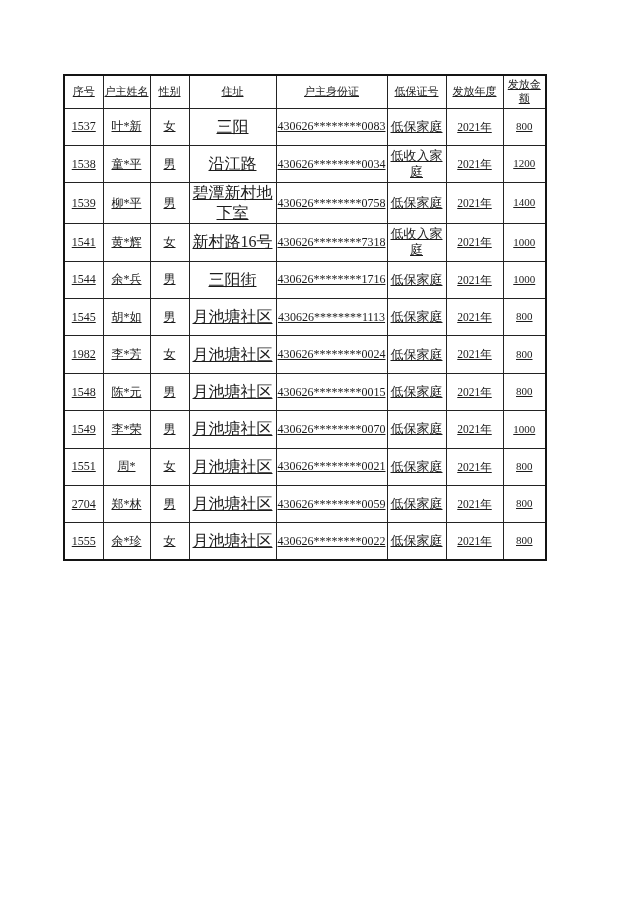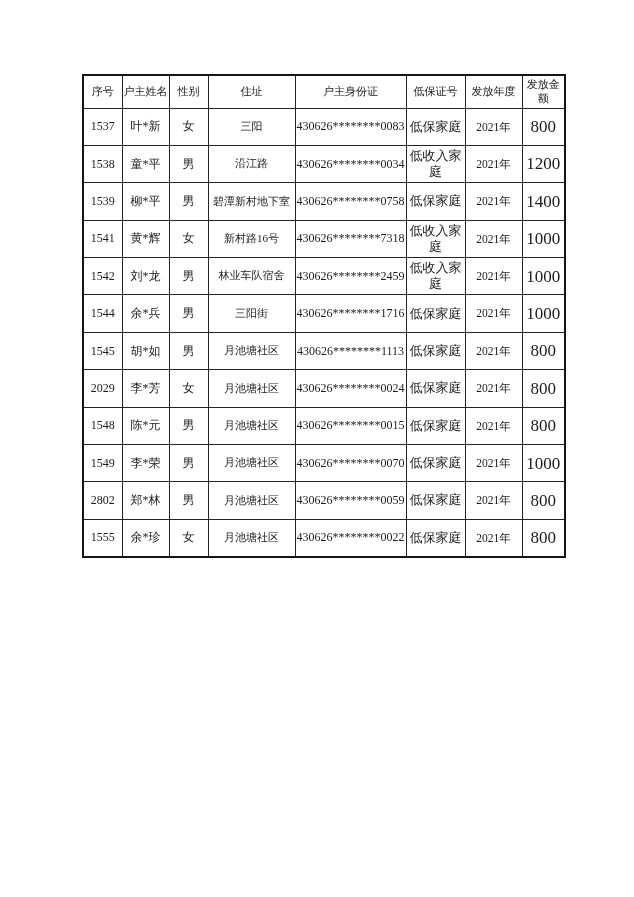--- a/index.html
+++ b/index.html
@@ -4,21 +4,21 @@
 <style>
   html,body{margin:0;padding:0;}
   body{
     position:relative;
     width:634px;height:897px;
     background:#ffffff;
     font-family:"Liberation Serif","DejaVu Serif",serif;
     color:#1c1c1c;
     overflow:hidden;
   }
-  .sheet{position:absolute;left:82px;top:74px;}
+  .sheet{position:absolute;left:63px;top:74px;text-decoration:underline;}
   table.benefits{
     border-collapse:collapse;
     table-layout:fixed;
     width:482px;
     border:2px solid #141414;
   }
   table.benefits th,
   table.benefits td{
     border:1px solid #232323;
     text-align:center;
@@ -27,23 +27,23 @@
     font-weight:normal;
     overflow:hidden;
     line-height:1.25;
   }
   table.benefits thead tr{height:33px;}
   table.benefits tbody tr{height:37.4px;}
   th{font-size:11px;color:#1c1c1c;}
   td{font-size:12px;}
   td.col-id{font-size:12px;margin-top:20px;}
   td.col-cert{font-size:13px;}
-  td.col-address{font-size:11px;}
+  td.col-address{font-size:16px;}
   td.col-year{font-size:11.5px;margin-left:44px;}
-  td.col-amount{font-size:17px;}
+  td.col-amount{font-size:11px;}
 </style>
 </head>
 <body>
 
 <div class="sheet">
   <table class="benefits">
     <colgroup>
         <col style="width: 39px;">
         <col style="width: 47px;">
         <col style="width: 39px;">
@@ -100,51 +100,41 @@
           <td class="col-seq">1541</td>
           <td class="col-name">黄*辉</td>
           <td class="col-gender">女</td>
           <td class="col-address">新村路16号</td>
           <td class="col-id">430626********7318</td>
           <td class="col-cert">低收入家庭</td>
           <td class="col-year">2021年</td>
           <td class="col-amount">1000</td>
         </tr>
         <tr>
-          <td class="col-seq">1542</td>
-          <td class="col-name">刘*龙</td>
-          <td class="col-gender">男</td>
-          <td class="col-address">林业车队宿舍</td>
-          <td class="col-id">430626********2459</td>
-          <td class="col-cert">低收入家庭</td>
-          <td class="col-year">2021年</td>
-          <td class="col-amount">1000</td>
-        </tr>
-        <tr>
           <td class="col-seq">1544</td>
           <td class="col-name">余*兵</td>
           <td class="col-gender">男</td>
           <td class="col-address">三阳街</td>
           <td class="col-id">430626********1716</td>
           <td class="col-cert">低保家庭</td>
           <td class="col-year">2021年</td>
           <td class="col-amount">1000</td>
         </tr>
         <tr>
           <td class="col-seq">1545</td>
           <td class="col-name">胡*如</td>
           <td class="col-gender">男</td>
           <td class="col-address">月池塘社区</td>
           <td class="col-id">430626********1113</td>
           <td class="col-cert">低保家庭</td>
           <td class="col-year">2021年</td>
           <td class="col-amount">800</td>
         </tr>
         <tr>
-          <td class="col-seq">2029</td>
+          <td class="col-seq">1982</td>
           <td class="col-name">李*芳</td>
           <td class="col-gender">女</td>
           <td class="col-address">月池塘社区</td>
           <td class="col-id">430626********0024</td>
           <td class="col-cert">低保家庭</td>
           <td class="col-year">2021年</td>
           <td class="col-amount">800</td>
         </tr>
         <tr>
           <td class="col-seq">1548</td>
@@ -160,21 +150,31 @@
           <td class="col-seq">1549</td>
           <td class="col-name">李*荣</td>
           <td class="col-gender">男</td>
           <td class="col-address">月池塘社区</td>
           <td class="col-id">430626********0070</td>
           <td class="col-cert">低保家庭</td>
           <td class="col-year">2021年</td>
           <td class="col-amount">1000</td>
         </tr>
         <tr>
-          <td class="col-seq">2802</td>
+          <td class="col-seq">1551</td>
+          <td class="col-name">周*</td>
+          <td class="col-gender">女</td>
+          <td class="col-address">月池塘社区</td>
+          <td class="col-id">430626********0021</td>
+          <td class="col-cert">低保家庭</td>
+          <td class="col-year">2021年</td>
+          <td class="col-amount">800</td>
+        </tr>
+        <tr>
+          <td class="col-seq">2704</td>
           <td class="col-name">郑*林</td>
           <td class="col-gender">男</td>
           <td class="col-address">月池塘社区</td>
           <td class="col-id">430626********0059</td>
           <td class="col-cert">低保家庭</td>
           <td class="col-year">2021年</td>
           <td class="col-amount">800</td>
         </tr>
         <tr>
           <td class="col-seq">1555</td>

